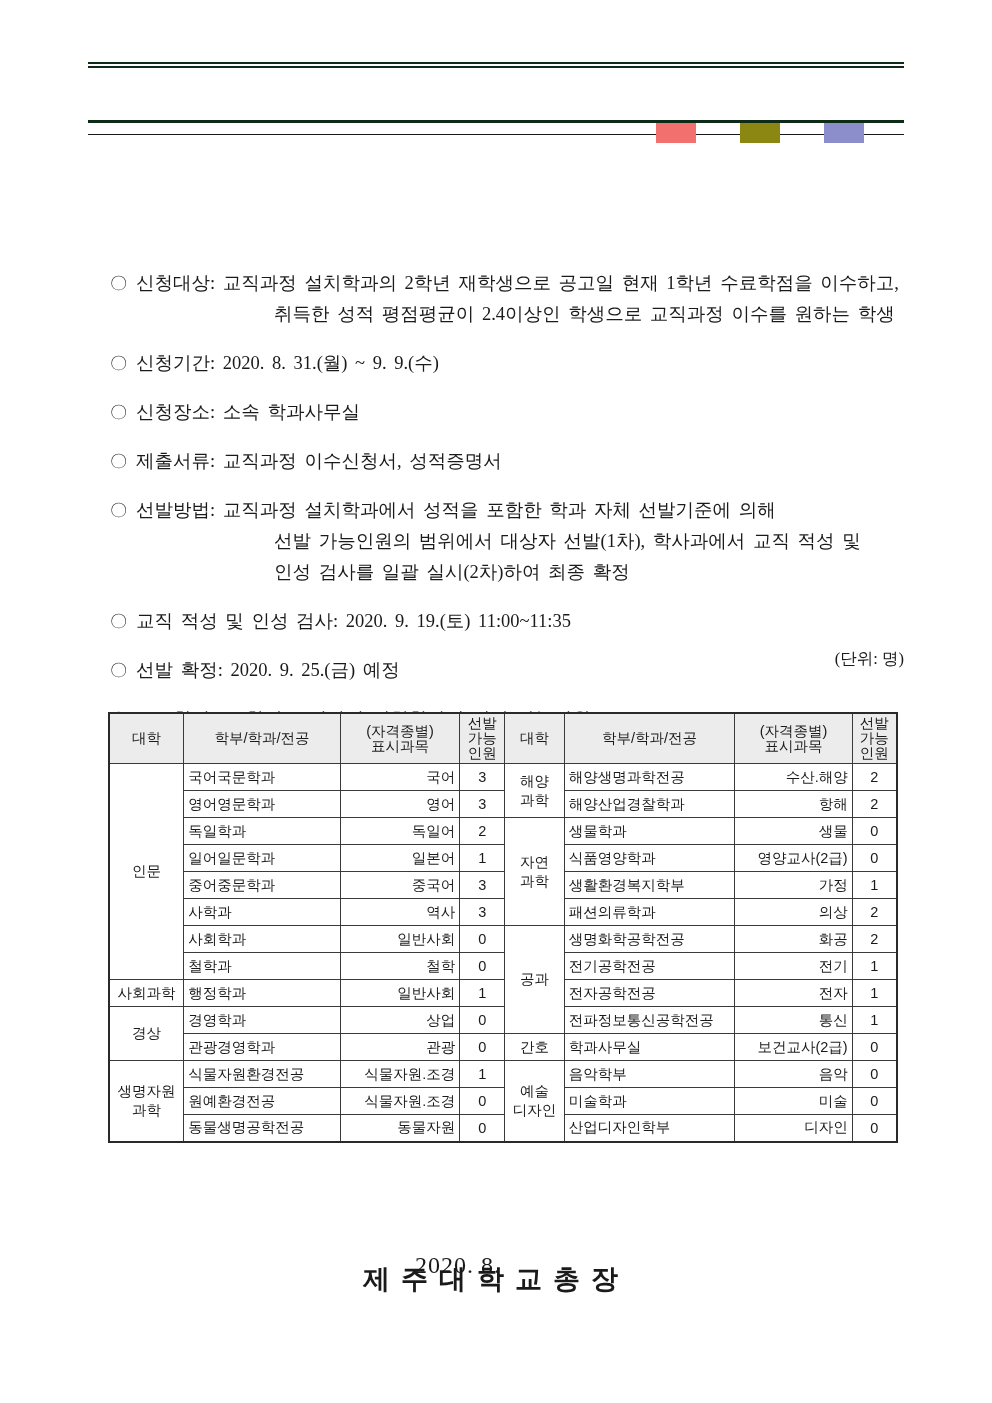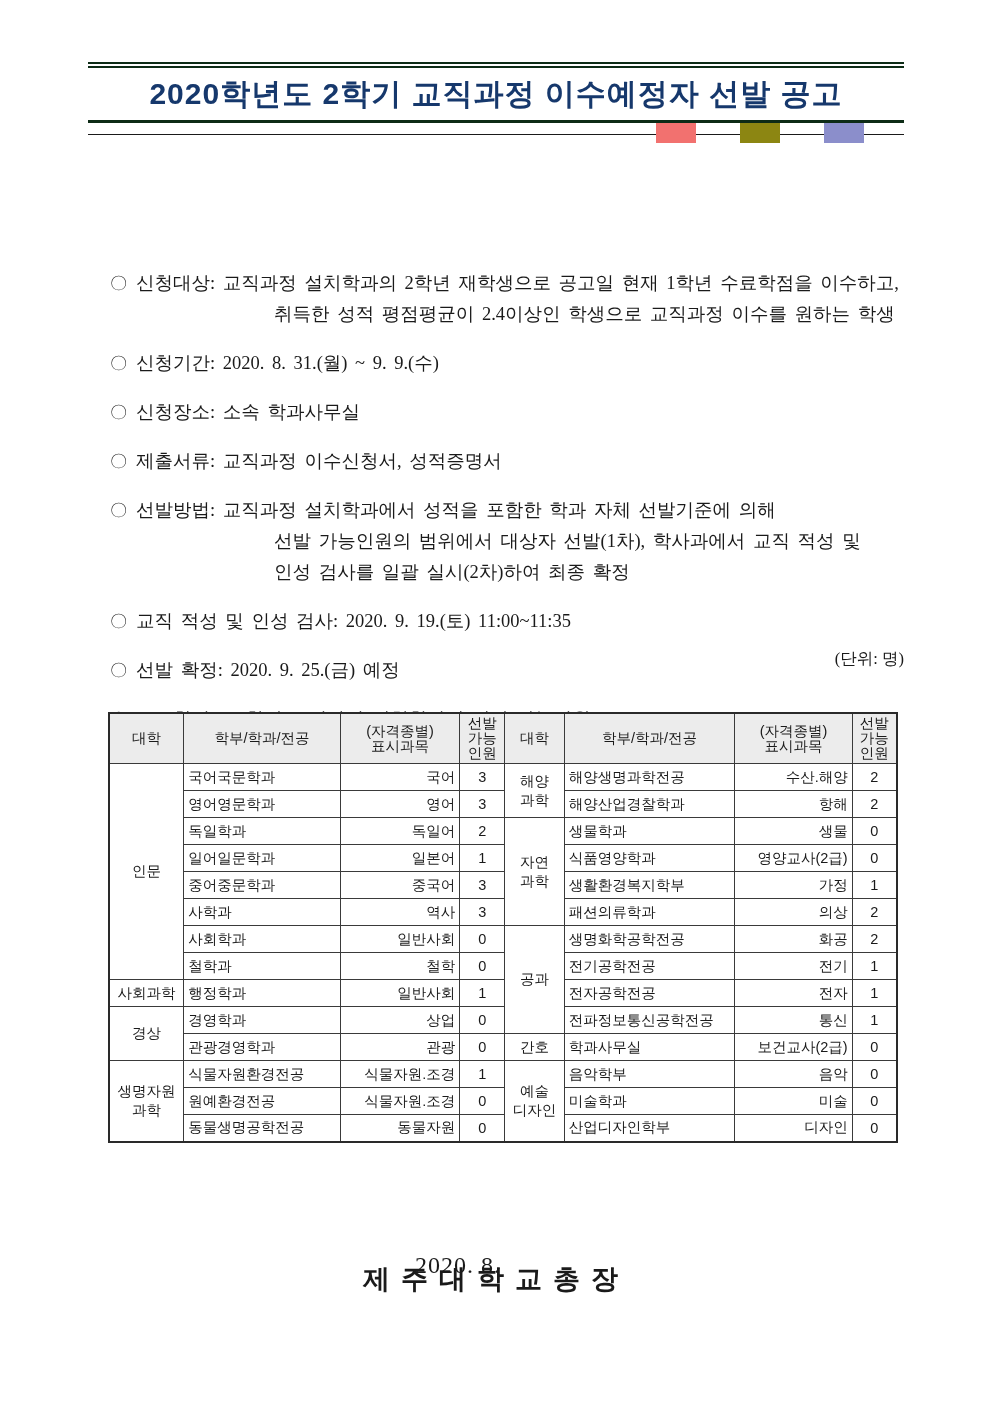--- a/index.html
+++ b/index.html
@@ -196,23 +196,20 @@
 </head>
 <body>
 
 <div class="page">
 
   <div class="hdr-top">
     <div class="l1" style="background: rgb(13, 43, 22);"></div>
     <div class="l2" style="background: rgb(13, 43, 22);"></div>
   </div>
 
-  <div class="title-wrap">
-    <span class="title" style="color: rgb(22, 56, 108);">2020학년도 2학기 교직과정 이수예정자 선발 공고</span>
-  </div>
 
   <div class="hdr-bot">
     <div class="thick" style="background: rgb(13, 43, 22);"></div>
     <div class="thin"></div>
     <div class="swatch s1" style="background: rgb(242, 113, 111);"></div>
     <div class="swatch s2" style="background: rgb(140, 134, 18);"></div>
     <div class="swatch s3" style="background: rgb(139, 142, 203);"></div>
   </div>
 
 

